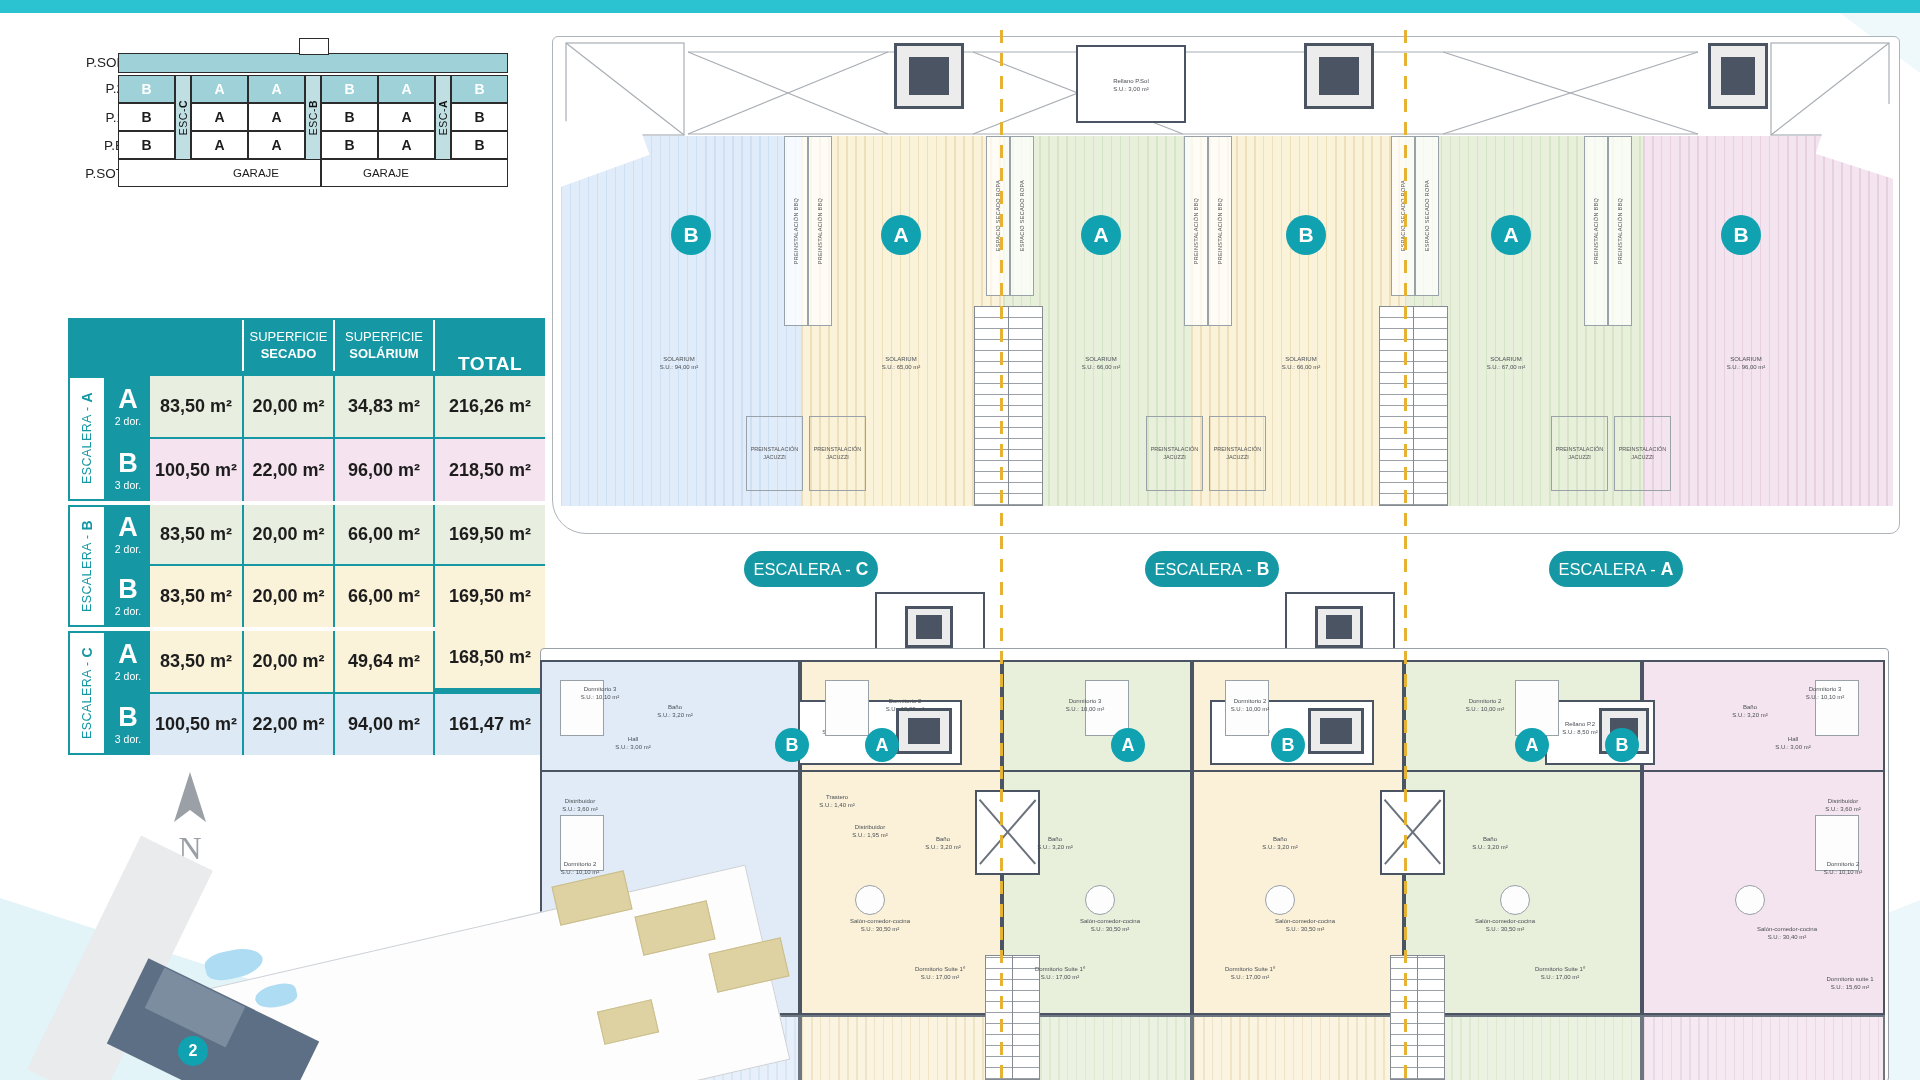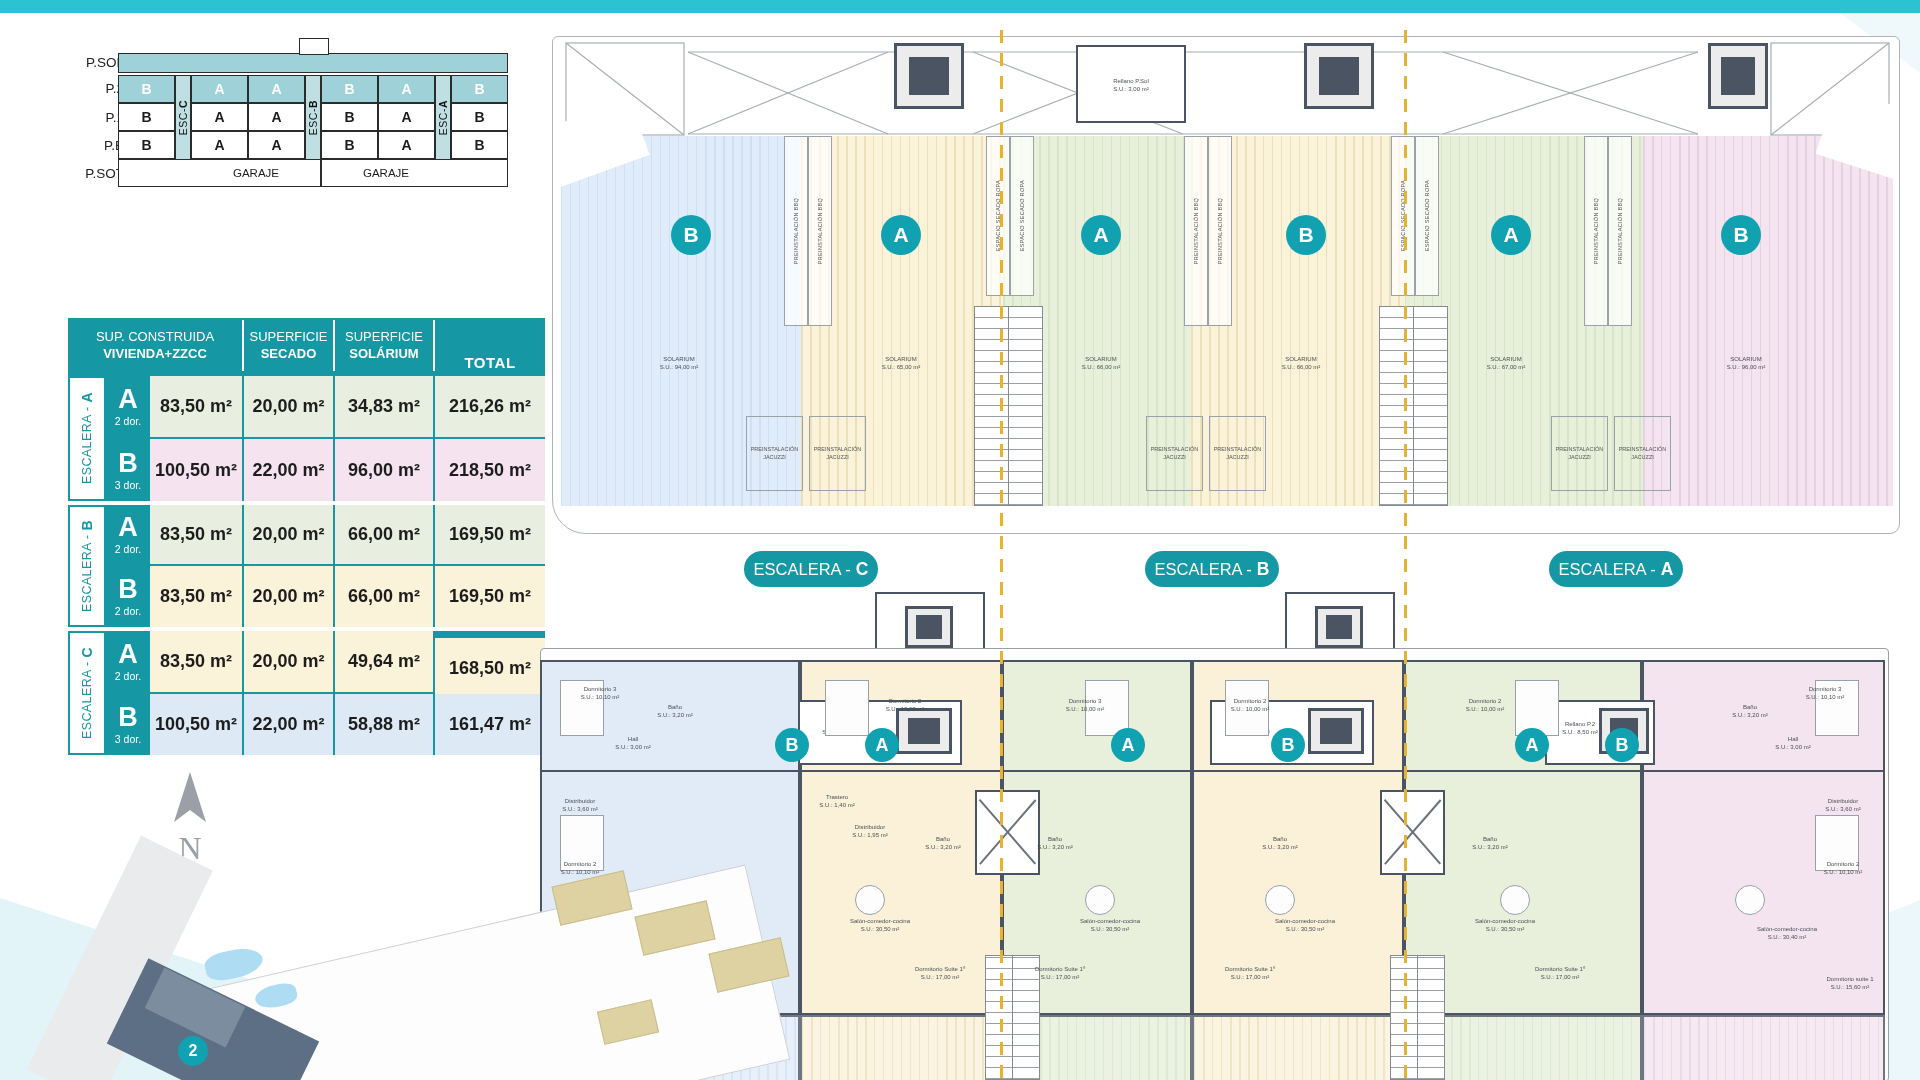--- a/index.html
+++ b/index.html
@@ -18,21 +18,21 @@
   .esctxt{font-size:10.5px;color:#111;letter-spacing:.5px;}
   
   .ttl{position:absolute;left:86px;top:280px;color:#0f93a1;white-space:nowrap;}
   .ttl .t1{font-size:21px;font-weight:bold;}
   .ttl .t2{font-size:32px;font-weight:bold;}
   .ttl .t3{font-size:21px;font-weight:bold;}
   .tbl{position:absolute;left:68px;top:318px;width:477px;height:437px;background:#1598a4;}
   .hc{position:absolute;background:#1598a4;color:#fff;display:flex;flex-direction:column;align-items:center;justify-content:center;line-height:1.25;text-align:center;}
   .hc .a{font-size:13px;}
   .hc .b{font-size:13px;font-weight:bold;}
-  .hc .tot{font-size:15px;font-weight:bold;letter-spacing:.5px;margin-top:36px;}
+  .hc .tot{font-size:19px;font-weight:bold;letter-spacing:.5px;margin-top:36px;}
   .hsep{position:absolute;top:2px;width:2px;height:51px;background:#fff;}
   .gcell{position:absolute;background:#fff;border:2px solid #1598a4;box-sizing:border-box;display:flex;align-items:center;justify-content:center;color:#1598a4;}
   .gcell .vtxt{font-size:12.5px;letter-spacing:.4px;}
   .gcell b{font-size:14px;}
   .lcell{position:absolute;background:#1598a4;color:#fff;display:flex;flex-direction:column;align-items:center;justify-content:center;line-height:1;}
   .lcell .big{font-size:27px;font-weight:bold;}
   .lcell .dor{font-size:10.5px;margin-top:3px;}
   .dcell{position:absolute;display:flex;align-items:center;justify-content:center;font-size:18px;font-weight:bold;color:#1d1d1d;}
   .gap{position:absolute;left:0;width:477px;height:4px;background:#fff;}
   .bg-green{background:#e9efe0;} .bg-pink{background:#f5e4ef;} .bg-cream{background:#fbf2da;} .bg-blue{background:#ddeaf6;}
@@ -127,24 +127,20 @@
 
     <div class="sc" style="left:118px;top:159px;width:390px;height:28px;"></div>
     <div class="abs" style="left:191px;top:159px;width:130px;height:28px;display:flex;align-items:center;justify-content:center;font-size:11.5px;color:#1c1c1c;">GARAJE</div>
     <div class="abs" style="left:321px;top:159px;width:130px;height:28px;display:flex;align-items:center;justify-content:center;font-size:11.5px;color:#1c1c1c;">GARAJE</div>
     <div class="wall" style="left:320px;top:160px;width:1.5px;height:26px;background:#2b2b2b;"></div>
   </div>
 
 
   <div class="tbl">
 
-    <div class="hc" style="left:0;top:0;width:174px;height:55px;">
-      <div class="a">SUP. CONSTRUIDA</div>
-        <div class="b">VIVIENDA+ZZCC</div>
-    </div>
     <div class="hc" style="left:176px;top:0;width:89px;height:55px;">
       <div class="a">SUPERFICIE</div>
         <div class="b">SECADO</div>
     </div>
     <div class="hc" style="left:267px;top:0;width:98px;height:55px;">
       <div class="a">SUPERFICIE</div>
         <div class="b">SOLÁRIUM</div>
     </div>
     <div class="hc" style="left:367px;top:0;width:110px;height:55px;">
       <div class="tot">TOTAL</div>
@@ -201,29 +197,29 @@
     <div class="dcell bg-cream" style="left:367px;top:248px;width:110px;height:61px;">169,50 m²</div>
     <div class="gap" style="top:309px;"></div>
 
     <div class="lcell" style="left:40px;top:313px;width:40px;height:61px;">
       <div class="big">A</div>
         <div class="dor">2 dor.</div>
       </div>
     <div class="dcell bg-cream" style="left:82px;top:313px;width:92px;height:61px;">83,50 m²</div>
     <div class="dcell bg-cream" style="left:176px;top:313px;width:89px;height:61px;">20,00 m²</div>
     <div class="dcell bg-cream" style="left:267px;top:313px;width:98px;height:61px;">49,64 m²</div>
-    <div class="dcell bg-cream" style="left:367px;top:320px;width:110px;height:61px;">168,50 m²</div>
+    <div class="dcell bg-cream" style="left:367px;top:309px;width:110px;height:61px;">168,50 m²</div>
 
     <div class="lcell" style="left:40px;top:376px;width:40px;height:61px;">
       <div class="big">B</div>
         <div class="dor">3 dor.</div>
       </div>
     <div class="dcell bg-blue" style="left:82px;top:376px;width:92px;height:61px;">100,50 m²</div>
     <div class="dcell bg-blue" style="left:176px;top:376px;width:89px;height:61px;">22,00 m²</div>
-    <div class="dcell bg-blue" style="left:267px;top:376px;width:98px;height:61px;">58,88 m²</div>
+    <div class="dcell bg-blue" style="left:267px;top:376px;width:98px;height:61px;">94,00 m²</div>
     <div class="dcell bg-blue" style="left:367px;top:376px;width:110px;height:61px;">161,47 m²</div>
   </div>
 
   <div class="pill" style="left:744px;top:551px;width:134px;">
     <span>ESCALERA -</span>
       <b>C</b>
     </div>
   <div class="pill" style="left:1145px;top:551px;width:134px;">
     <span>ESCALERA -</span>
       <b>B</b>

